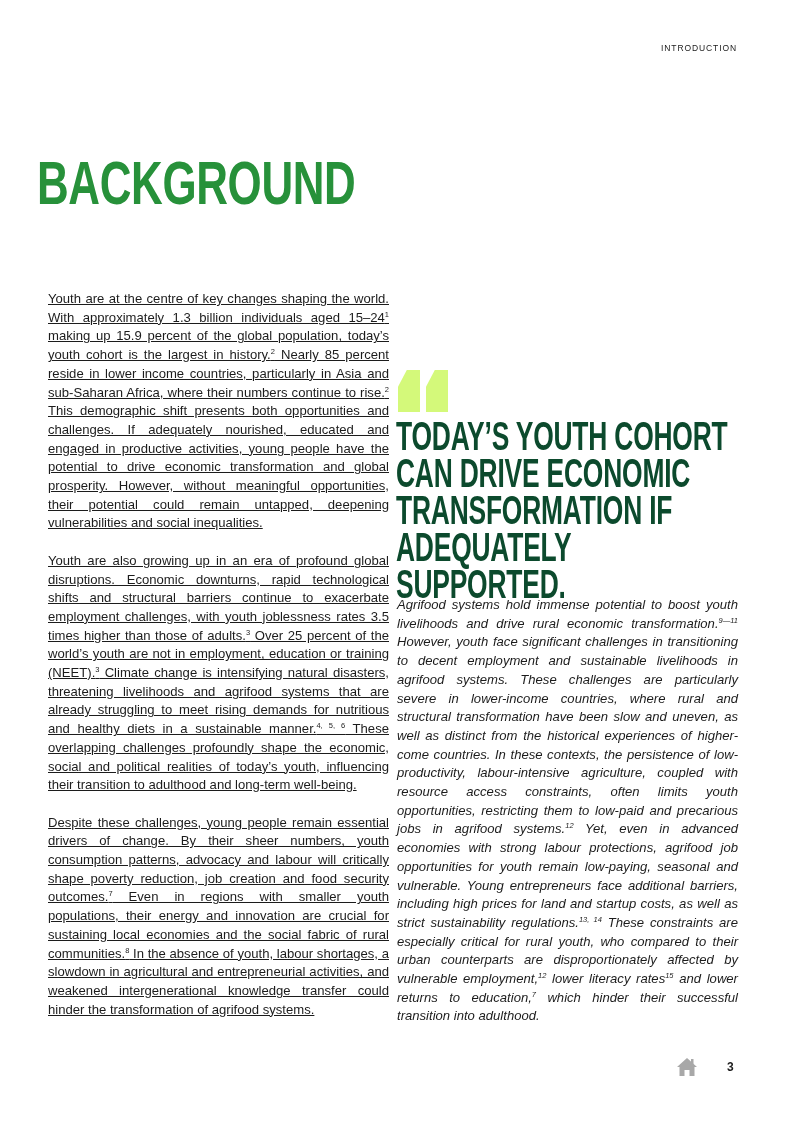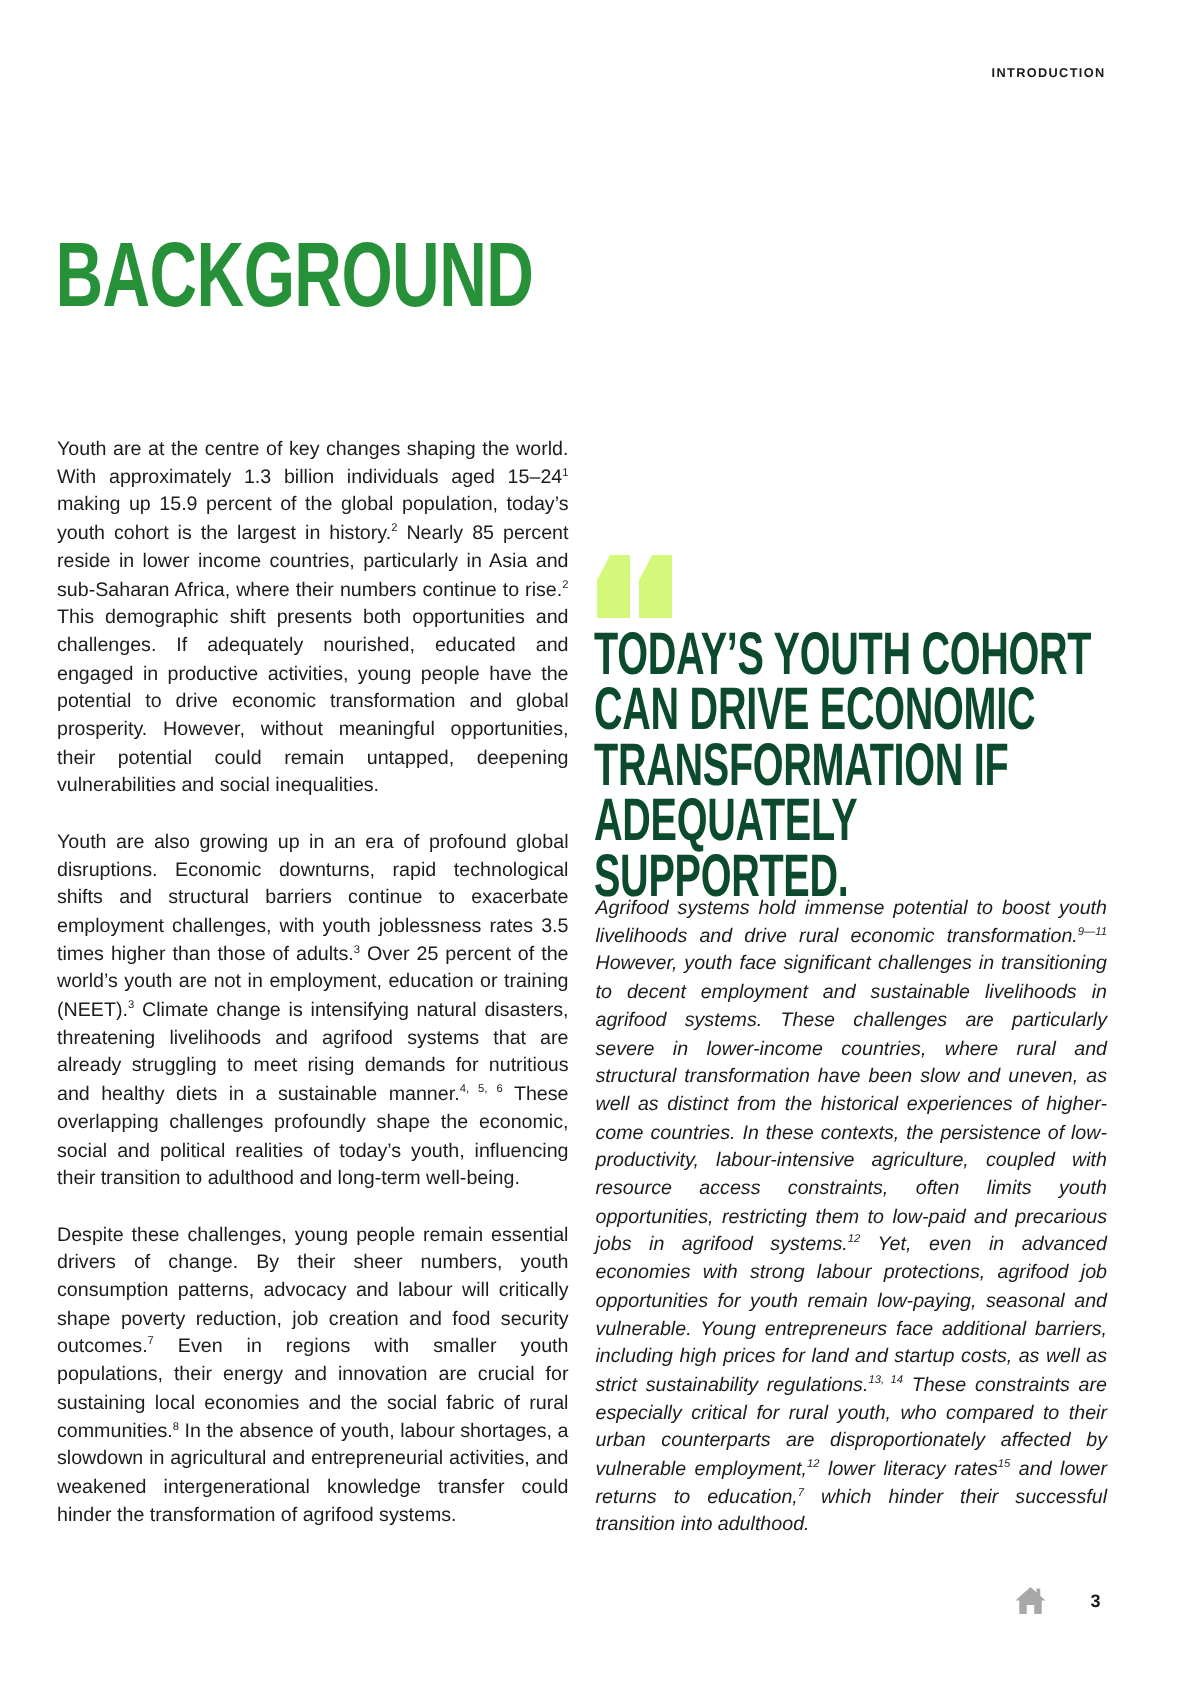--- a/index.html
+++ b/index.html
@@ -2,35 +2,35 @@
 <html><head>
 <meta charset="utf-8">
 <style>
   html, body { margin: 0; padding: 0; background: #ffffff; }
   body {
     width: 793px; height: 1121px; position: relative; overflow: hidden;
     font-family: "Liberation Sans", "DejaVu Sans", sans-serif; color: #1a1a1a;
   }
   .section-label {
     position: absolute; top: 43px; right: 56px;
-    font-size: 8.5px; font-weight: bold; letter-spacing: 0.9px; color: #1a1a1a;
+    font-size: 8.5px; font-weight: normal; letter-spacing: 0.9px; color: #1a1a1a;
   }
   .page-title {
     position: absolute; left: 37px; top: 148px; margin: 0;
     font-family: "Liberation Sans", sans-serif; font-weight: bold;
     font-size: 61px; line-height: 70px; color: #27913a;
     transform: scaleX(0.72); transform-origin: left top; letter-spacing: -0.5px;
   }
   .col {
     position: absolute; width: 341px;
     font-size: 13.1px; line-height: 18.7px; text-align: justify; color: #1c1c1c;
   }
   .col p { margin: 0 0 18.7px 0; }
   .col sup { font-size: 7.5px; line-height: 0; vertical-align: 5px; }
-  .col-left { left: 38px; top: 290px; }
+  .col-left { left: 48px; top: 290px; text-decoration: underline; }
   .col-right { left: 397px; top: 596px; font-style: italic; }
   .quote-block { position: absolute; left: 396px; top: 368px; width: 350px; }
   .quote-mark {
     display: block; width: 58px; height: 46px; position: relative;
   }
   .quote-mark span {
     position: absolute; top: 2px; width: 22px; height: 42px; background: #d4f97a;
   }
   .quote-mark span.a { left: 2px; clip-path: polygon(40% 0, 100% 0, 100% 100%, 0 100%, 0 40%); }
   .quote-mark span.b { left: 30px; clip-path: polygon(40% 0, 100% 0, 100% 100%, 0 100%, 0 40%); }

